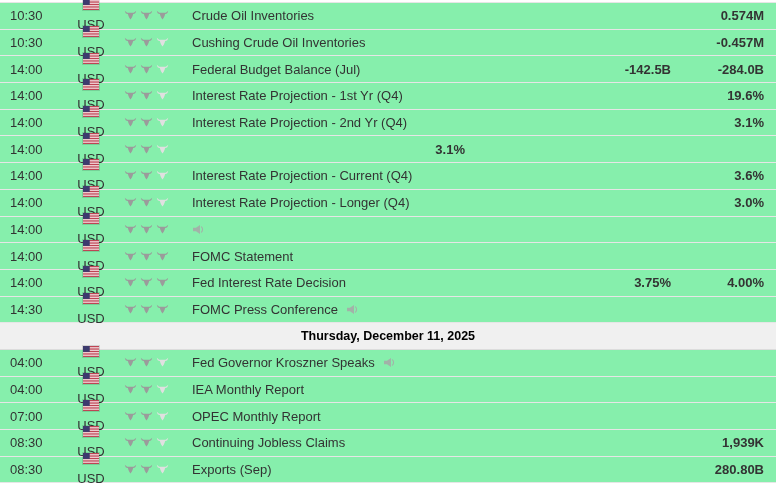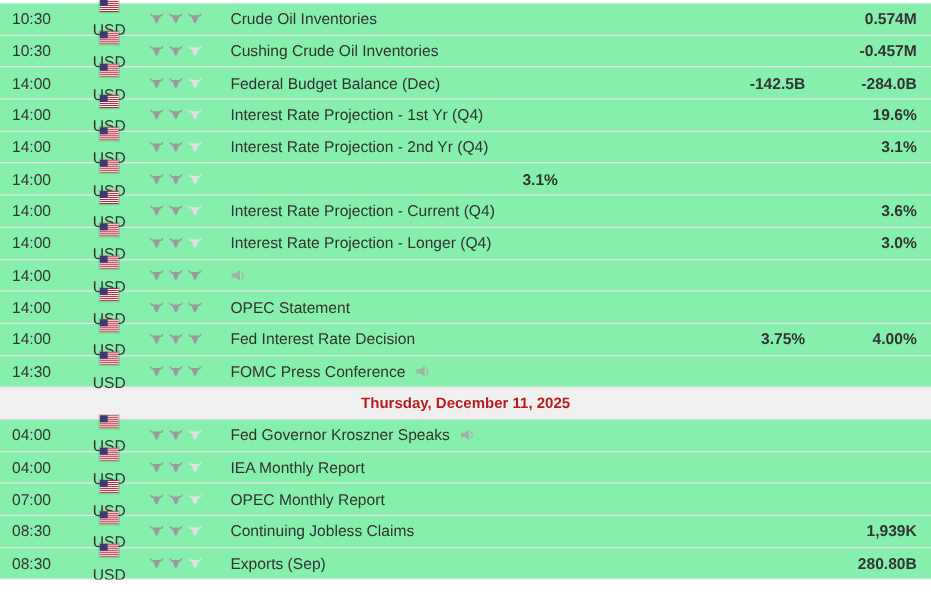--- a/index.html
+++ b/index.html
@@ -17,21 +17,21 @@
   .bull.empty svg{fill:#e0e0e0;}
   .cell.event{flex:1;display:flex;align-items:center;gap:8px;min-width:0;}
   .event-link{color:#333;text-decoration:none;white-space:nowrap;overflow:hidden;text-overflow:ellipsis;}
   .speech{display:inline-flex;line-height:0;opacity:.85;}
   .cell.val{text-align:right;font-weight:700;color:#333;}
   .cell.val.actual{width:85px;}
   .cell.val.forecast{width:95px;}
   .cell.val.previous{width:105px;padding-right:12px;}
   .date-row{display:flex;align-items:center;justify-content:center;height:26.7px;
             border-bottom:1px solid #dcdcdc;background:#f0f0f0;box-sizing:border-box;}
-  .date-row span{font-size:12.5px;font-weight:700;color:#b91c1c;}
+  .date-row span{font-size:12.5px;font-weight:700;color:#000000;}
 </style>
 </head>
 <body>
 
 <div class="calendar" id="calendar-root">
     <div class="row">
       <div class="cell time">10:30</div>
       <div class="cell cur">
         <span class="flag">
           <svg width="16" height="11" viewBox="0 0 19 13" xmlns="http://www.w3.org/2000/svg">
@@ -149,21 +149,21 @@
             <path d="M0.8 0.8 C1 3.4 2.5 4.9 4.6 5.2 L5.3 7.4 C5.9 9.3 6.8 10.9 8 12.2 C9.2 10.9 10.1 9.3 10.7 7.4 L11.4 5.2 C13.5 4.9 15 3.4 15.2 0.8 C13.9 2.5 12.4 3.3 10.7 3.4 L5.3 3.4 C3.6 3.3 2.1 2.5 0.8 0.8 Z"></path>
           </svg>
         </span>
         <span class="bull empty">
           <svg width="13" height="11" viewBox="0 0 16 14" xmlns="http://www.w3.org/2000/svg">
             <path d="M0.8 0.8 C1 3.4 2.5 4.9 4.6 5.2 L5.3 7.4 C5.9 9.3 6.8 10.9 8 12.2 C9.2 10.9 10.1 9.3 10.7 7.4 L11.4 5.2 C13.5 4.9 15 3.4 15.2 0.8 C13.9 2.5 12.4 3.3 10.7 3.4 L5.3 3.4 C3.6 3.3 2.1 2.5 0.8 0.8 Z"></path>
           </svg>
         </span>
       </div>
       <div class="cell event">
-        <a class="event-link" href="#">Federal Budget Balance (Dec)</a>
+        <a class="event-link" href="#">Federal Budget Balance (Jul)</a>
       </div>
       <div class="cell val actual"></div>
       <div class="cell val forecast">-142.5B</div>
       <div class="cell val previous">-284.0B</div>
     </div>
     <div class="row">
       <div class="cell time">14:00</div>
       <div class="cell cur">
         <span class="flag">
           <svg width="16" height="11" viewBox="0 0 19 13" xmlns="http://www.w3.org/2000/svg">
@@ -459,21 +459,21 @@
             <path d="M0.8 0.8 C1 3.4 2.5 4.9 4.6 5.2 L5.3 7.4 C5.9 9.3 6.8 10.9 8 12.2 C9.2 10.9 10.1 9.3 10.7 7.4 L11.4 5.2 C13.5 4.9 15 3.4 15.2 0.8 C13.9 2.5 12.4 3.3 10.7 3.4 L5.3 3.4 C3.6 3.3 2.1 2.5 0.8 0.8 Z"></path>
           </svg>
         </span>
         <span class="bull">
           <svg width="13" height="11" viewBox="0 0 16 14" xmlns="http://www.w3.org/2000/svg">
             <path d="M0.8 0.8 C1 3.4 2.5 4.9 4.6 5.2 L5.3 7.4 C5.9 9.3 6.8 10.9 8 12.2 C9.2 10.9 10.1 9.3 10.7 7.4 L11.4 5.2 C13.5 4.9 15 3.4 15.2 0.8 C13.9 2.5 12.4 3.3 10.7 3.4 L5.3 3.4 C3.6 3.3 2.1 2.5 0.8 0.8 Z"></path>
           </svg>
         </span>
       </div>
       <div class="cell event">
-        <a class="event-link" href="#">OPEC Statement</a>
+        <a class="event-link" href="#">FOMC Statement</a>
       </div>
       <div class="cell val actual"></div>
       <div class="cell val forecast"></div>
       <div class="cell val previous"></div>
     </div>
     <div class="row">
       <div class="cell time">14:00</div>
       <div class="cell cur">
         <span class="flag">
           <svg width="16" height="11" viewBox="0 0 19 13" xmlns="http://www.w3.org/2000/svg">

